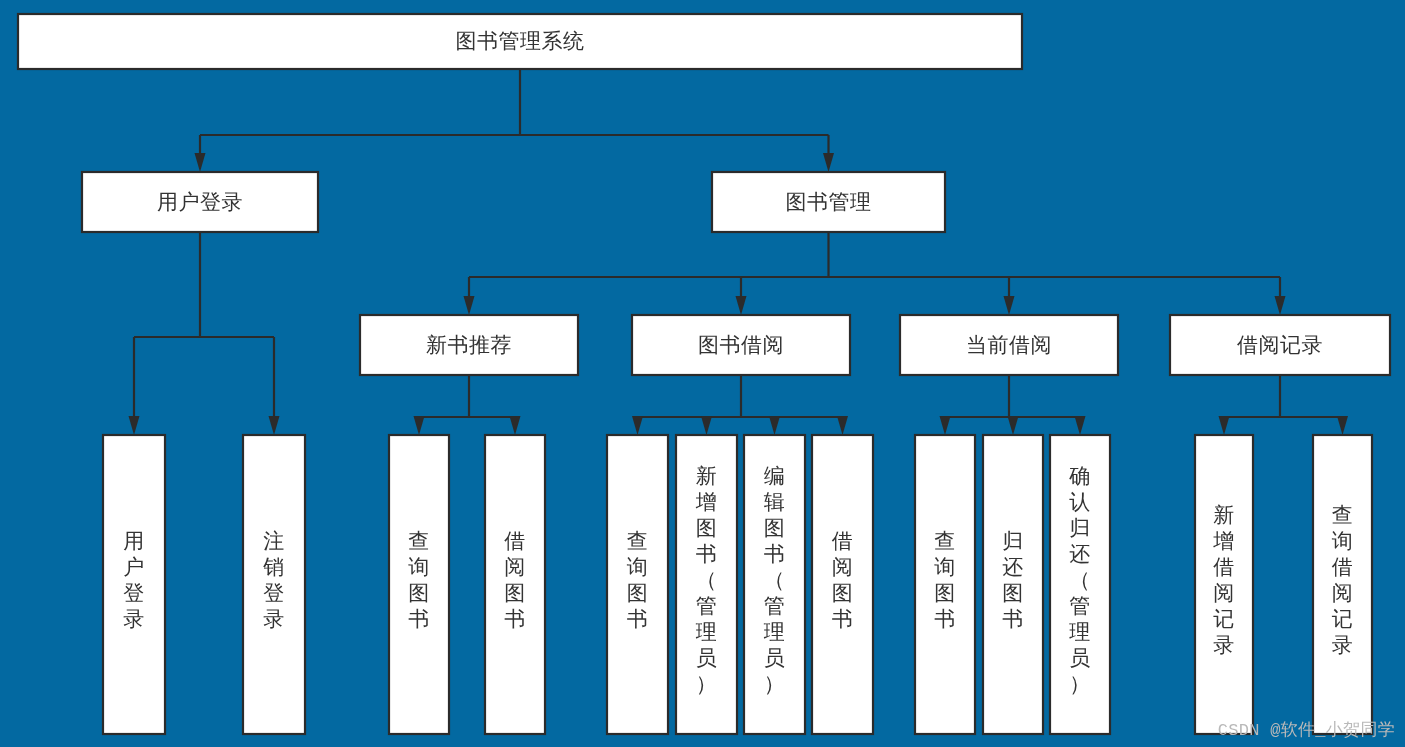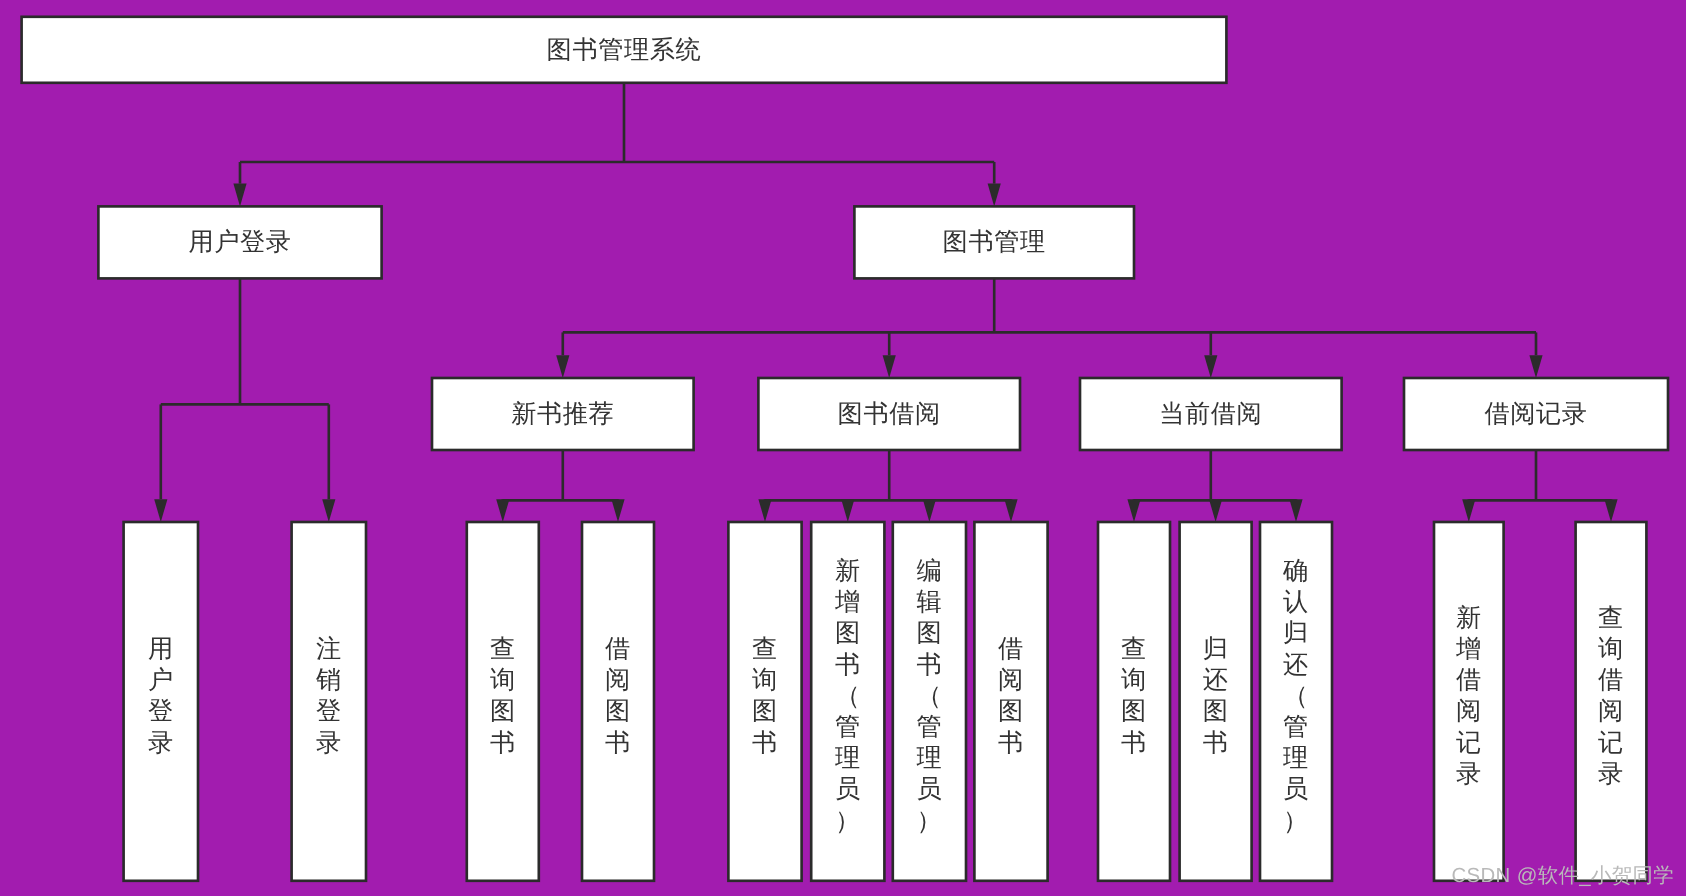--- a/index.html
+++ b/index.html
@@ -11,21 +11,21 @@
     width: 1405px;
     height: 747px;
     font-family: "Liberation Sans", "DejaVu Sans", sans-serif;
     overflow: hidden;
     position: relative;
   }
   #diagram-root {
     position: relative;
     width: 1405px;
     height: 747px;
-    background: #a21caf;
+    background: #0369a1;
   }
   svg.diagram-canvas {
     position: absolute;
     left: 0;
     top: 0;
     width: 1405px;
     height: 747px;
     display: block;
   }
   .node-box {
@@ -57,21 +57,21 @@
     stroke-linecap: butt;
   }
   .arrow-head {
     fill: #2b2b2b;
     stroke: none;
   }
   .watermark {
     position: absolute;
     right: 10px;
     bottom: 6px;
-    font-family: Liberation Sans, sans-serif;
+    font-family: Liberation Mono, monospace;
     font-size: 17px;
     color: #b9b9b9;
     white-space: nowrap;
     user-select: none;
     letter-spacing: 0.3px;
   }
 </style>
 </head>
 <body>
 

